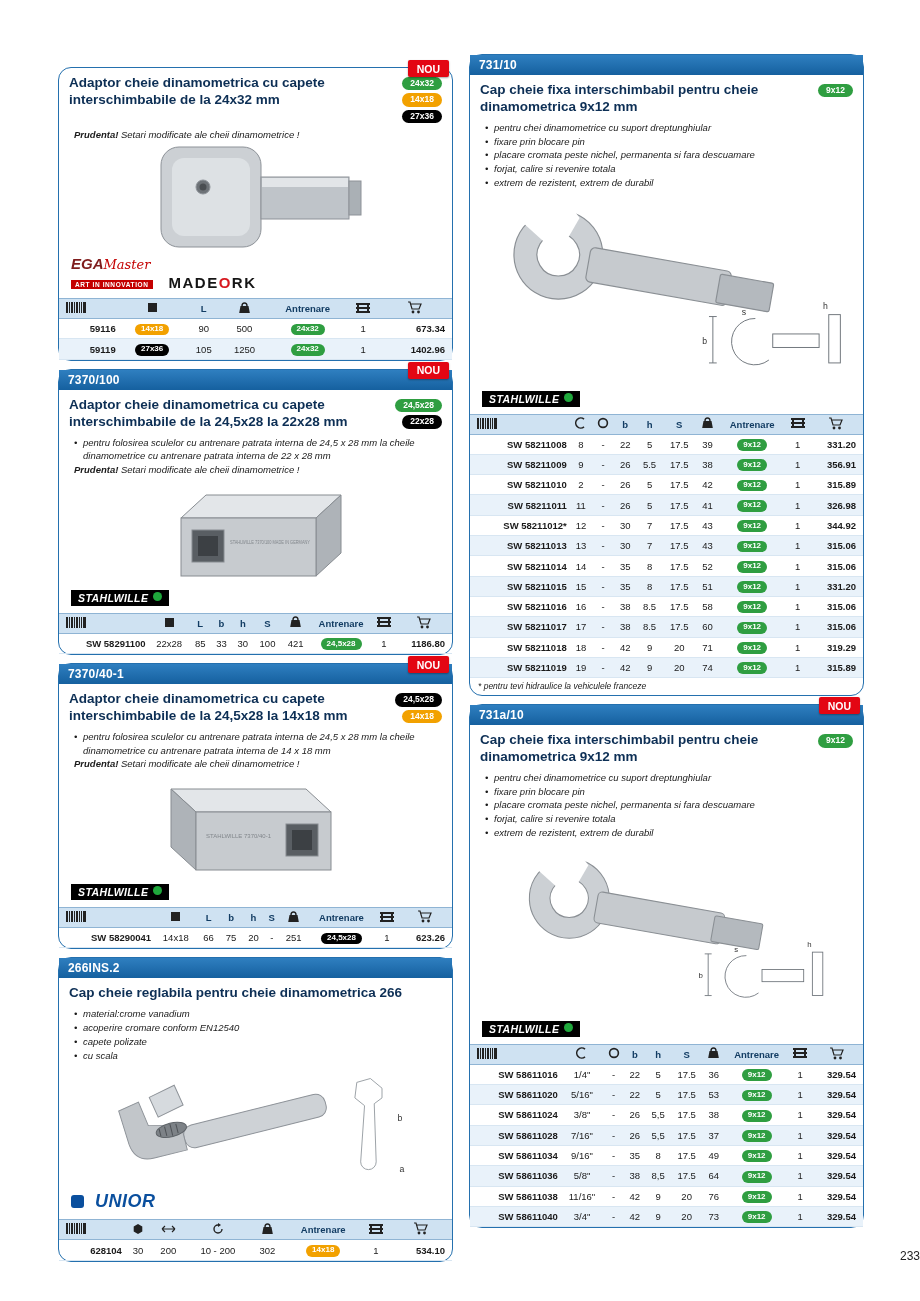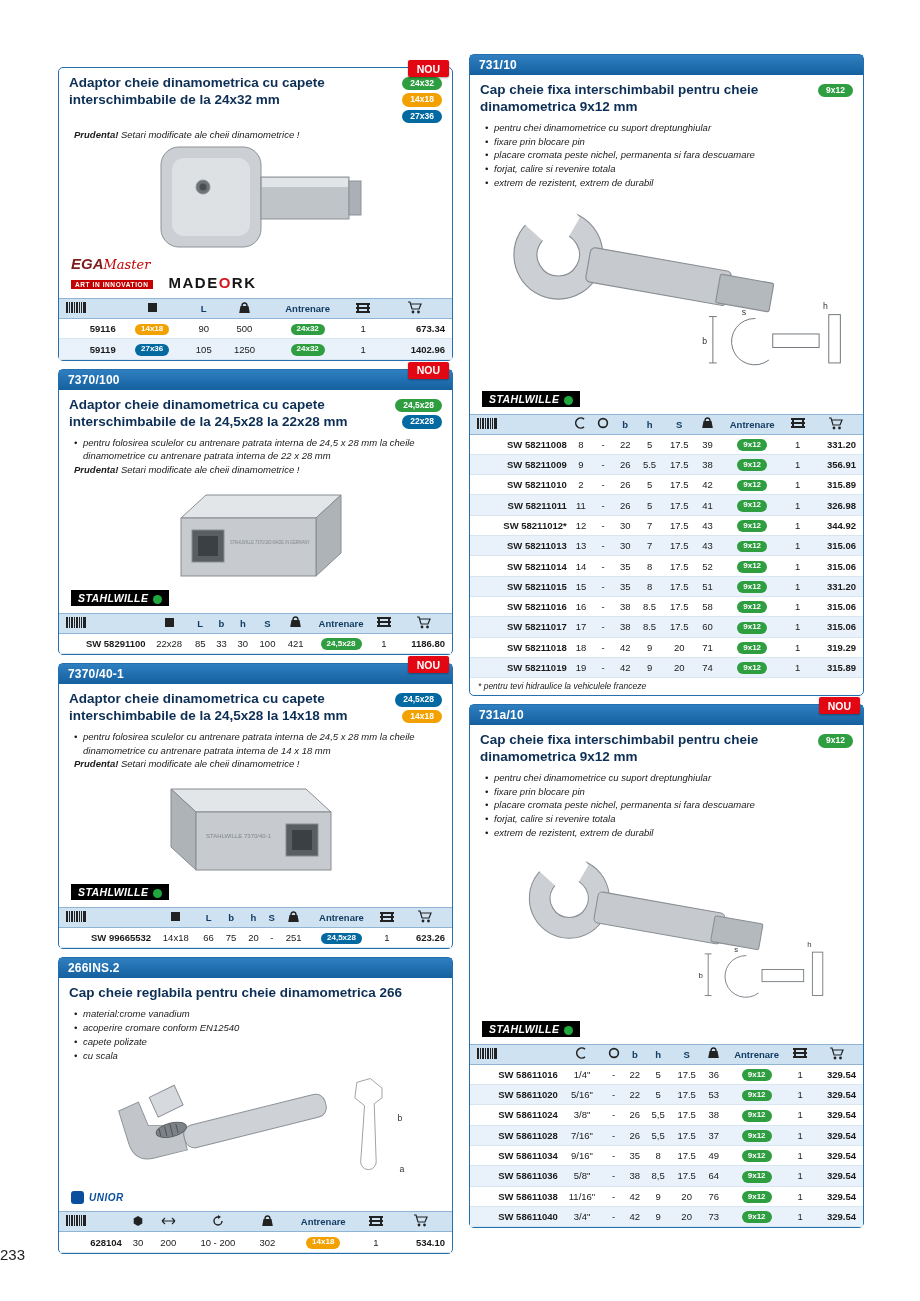--- a/index.html
+++ b/index.html
@@ -1,49 +1,49 @@
 <!DOCTYPE html>
 <html><head>
 <meta charset="utf-8">
 <style>
   *{margin:0;padding:0;box-sizing:border-box}
   html,body{width:920px;height:1301px}
   body{background:#fff;font-family:"Liberation Sans",sans-serif;position:relative;color:#1a1a1a;overflow:hidden}
   .columns{position:absolute;left:58px;top:54px;width:806px;display:flex;gap:16px;align-items:flex-start}
   .col{width:395px;display:flex;flex-direction:column;gap:8px}
   .col-left > .box:first-child{margin-top:13px}
-  .box{border:1px solid #2470ae;position:relative;background:#fff;border-radius:5px}
+  .box{border:1px solid #2470ae;position:relative;background:#fff;border-radius:13px}
   .sec-head{background:linear-gradient(#2f7fc0,#15609f);color:#fff;font-weight:bold;font-size:12px;padding:3px 9px;letter-spacing:.2px}
   .nou{position:absolute;top:-8px;right:3px;background:#e30613;color:#fff;font-weight:bold;font-size:10.5px;padding:2.5px 9px;border-radius:2px;box-shadow:0 1px 2px rgba(0,0,0,.35);z-index:3}
   .nou:empty{display:none}
   .box-body{padding:7px 10px 3px}
   .title-row{display:flex;justify-content:space-between;gap:6px}
   .title{font-size:13.5px;line-height:1.25;color:#0d2f55;font-weight:bold;max-width:305px}
   .badges-col{display:flex;flex-direction:column;gap:3px;align-items:flex-end;padding-top:2px}
   .pill{display:inline-block;color:#fff;font-size:8.5px;font-weight:bold;padding:1px 8px;border-radius:9px;line-height:1.35;white-space:nowrap}
-  .pill.green{background:#2f9e41}.pill.orange{background:#f2a100}.pill.blue{background:#0369a1}
+  .pill.green{background:#2f9e41}.pill.orange{background:#f2a100}.pill.blue{background:#000000}
   .bullets{margin-top:5px}
   .bullet{font-size:9.5px;font-style:italic;line-height:1.45;padding-left:14px;position:relative}
   .bullet:not(.nomark)::before{content:"\2022";position:absolute;left:5px}
   .bullet.nomark{padding-left:5px}
   .img-wrap{display:flex;justify-content:center;align-items:center;overflow:hidden}
   .brand-row{display:flex;align-items:flex-end;gap:16px;padding:1px 2px 4px}
   .ptable{width:100%;border-collapse:collapse;font-size:9.5px}
   .ptable th{background:#cfe2f2;border-top:1px solid #8fb4d4;border-bottom:1px solid #8fb4d4;padding:2px 2px;font-size:9.5px;color:#123c63;text-align:center;font-weight:bold;height:18px;vertical-align:middle}
   .ptable td{padding:3px 3px;text-align:center;border-bottom:1px solid #d8e6f2;white-space:nowrap}
   .ptable tbody tr:nth-child(even){background:#e9f2fa}
   .ptable td:first-child{text-align:right;font-weight:bold;padding-left:7px}
   .ptable td:last-child{text-align:right;font-weight:bold;padding-right:7px}
   .ptable th:first-child{text-align:left;padding-left:7px}
   .ptable .pill{padding:0.5px 6px;font-size:8px}
   .footnote{font-size:8.5px;font-style:italic;padding:3px 8px 4px}
-  .page-num{position:absolute;bottom:38px;left:0;width:100%;text-align:left;font-size:15px;color:#222}
-  .logo-stahl{display:inline-flex;align-items:flex-end;background:#000;color:#fff;font-style:italic;font-weight:bold;font-size:10.5px;padding:2px 7px;gap:5px;letter-spacing:.4px}
+  .page-num{position:absolute;bottom:38px;left:0;width:100%;text-align:right;font-size:12px;color:#222}
+  .logo-stahl{display:inline-flex;align-items:flex-start;background:#000;color:#fff;font-style:italic;font-weight:bold;font-size:10.5px;padding:2px 7px;gap:5px;letter-spacing:.4px}
   .logo-stahl .dot{width:9px;height:9px;border-radius:50%;background:#1fa83c;display:inline-block}
-  .logo-unior{color:#0a4f9e;font-weight:bold;font-size:10px;display:inline-flex;align-items:center;gap:5px;font-style:italic;letter-spacing:.5px}
+  .logo-unior{color:#0a4f9e;font-weight:bold;font-size:18px;display:inline-flex;align-items:center;gap:11px;font-style:italic;letter-spacing:.5px}
   .logo-unior .mark{width:13px;height:13px;background:#0a4f9e;border-radius:3px;display:inline-block}
   .ega-logo .ega-word{color:#7f1d1d;font-weight:bold;font-style:italic;font-size:15px}
   .ega-logo .ega-script{color:#c40000;font-style:italic;font-size:13px;font-family:"DejaVu Serif",serif}
   .ega-logo .ega-sub{background:#c40000;color:#fff;font-size:6.5px;font-weight:bold;padding:1px 4px;letter-spacing:.6px;display:inline-block;margin-top:1px}
   .egatork-logo{font-weight:bold;font-size:15px;color:#151515;letter-spacing:1.5px}
   .egatork-logo .tork-o{color:#d71920}
 </style>
 </head>
 <body>
 
@@ -329,21 +329,21 @@
                 </svg></th>
               <th><svg width="16" height="13" viewBox="0 0 16 13">
                   <path d="M1 1 h2 l2 7 h7 l2 -5 h-10" fill="none" stroke="#222" stroke-width="1.2"></path>
                   <circle cx="6" cy="11" r="1.4" fill="#222"></circle>
                   <circle cx="11.5" cy="11" r="1.4" fill="#222"></circle>
                 </svg></th>
             </tr>
           </thead>
           <tbody>
             <tr>
-              <td>SW 99665532</td>
+              <td>SW 58290041</td>
               <td>14x18</td>
               <td>66</td>
               <td>75</td>
               <td>20</td>
               <td>-</td>
               <td>251</td>
               <td><span class="pill blue">24,5x28</span></td>
               <td>1</td>
               <td>623.26</td>
             </tr>

